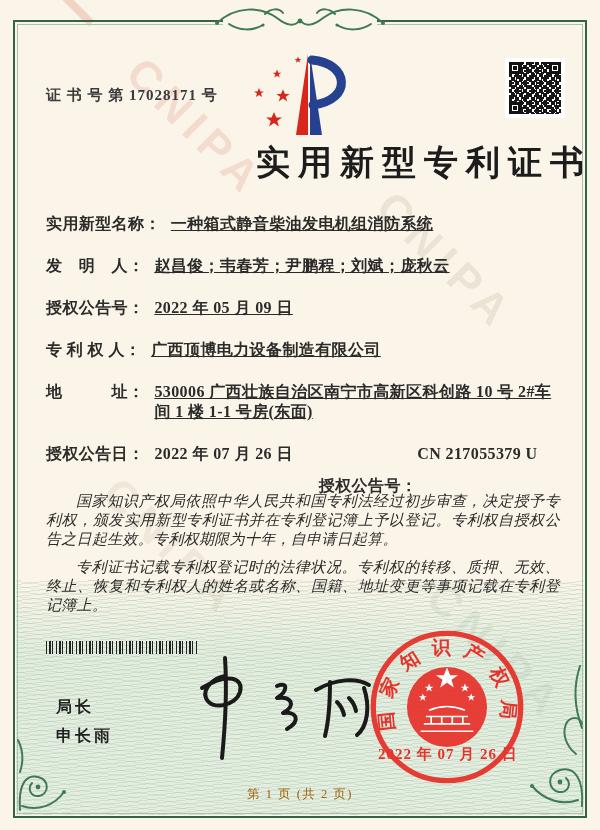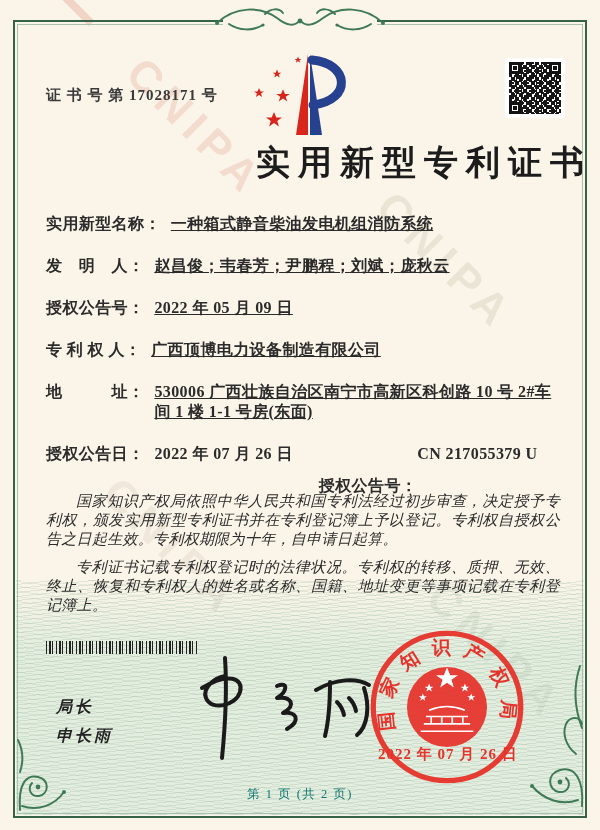--- a/index.html
+++ b/index.html
@@ -46,26 +46,26 @@
   .g-val{white-space:nowrap;}
   
   .paras{position:absolute;left:46px;right:40px;top:492px;z-index:3;font-size:15px;line-height:19px;
          text-align:justify;letter-spacing:.3px;font-style:italic;}
   .paras p{margin:0 0 9px;text-indent:2em;}
   
   .barcode{position:absolute;left:46px;top:641px;width:152px;height:13px;z-index:3;
     background:repeating-linear-gradient(90deg,#222 0 1px,rgba(0,0,0,0) 1px 3px,#222 3px 5px,rgba(0,0,0,0) 5px 6px,#222 6px 7px,rgba(0,0,0,0) 7px 10px);}
   
   .officials{position:absolute;left:56px;top:692px;z-index:4;font-family:"Liberation Sans","DejaVu Sans",sans-serif;
-             font-weight:bold;font-size:16px;line-height:29px;letter-spacing:3px;color:#222;font-style:italic;}
+             font-weight:bold;font-size:16px;line-height:29px;letter-spacing:3px;color:#222;}
   .signature{position:absolute;left:180px;top:648px;z-index:4;}
   .seal{position:absolute;left:368px;top:628px;z-index:4;}
   .seal-date{position:absolute;left:378px;top:745px;width:180px;z-index:5;color:#e5322a;
              font-weight:bold;font-size:15px;letter-spacing:1px;white-space:nowrap;}
-  .footer{position:absolute;left:0;right:0;top:786px;z-index:4;text-align:center;font-size:12.5px;letter-spacing:1.5px;color:#0f766e;}
+  .footer{position:absolute;left:0;right:0;top:786px;z-index:4;text-align:center;font-size:12.5px;letter-spacing:1.5px;color:#a16207;}
   
   .orn-top{position:absolute;left:205px;top:0px;z-index:3;}
   .orn-bl{position:absolute;left:14px;top:732px;z-index:3;}
   .orn-br{position:absolute;left:518px;top:662px;z-index:3;}
 </style>
 </head>
 <body>
 
 <div class="page">
 

